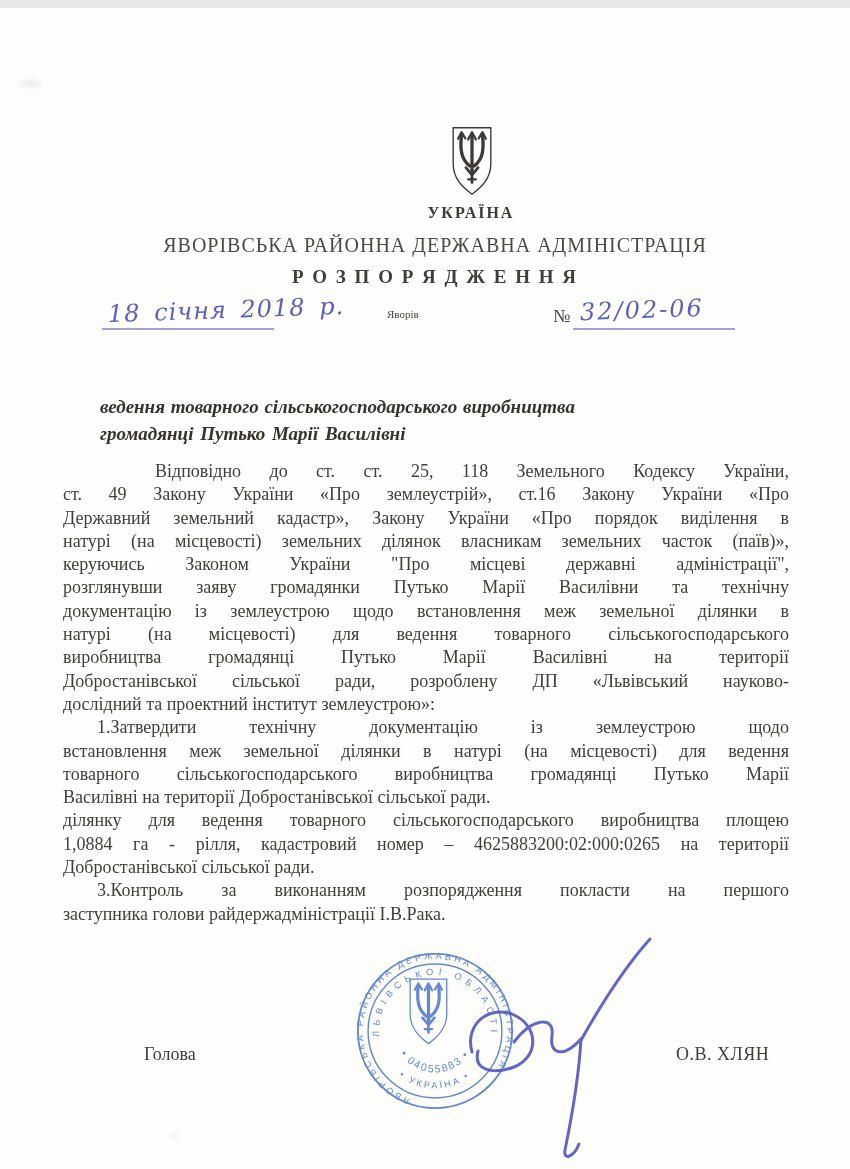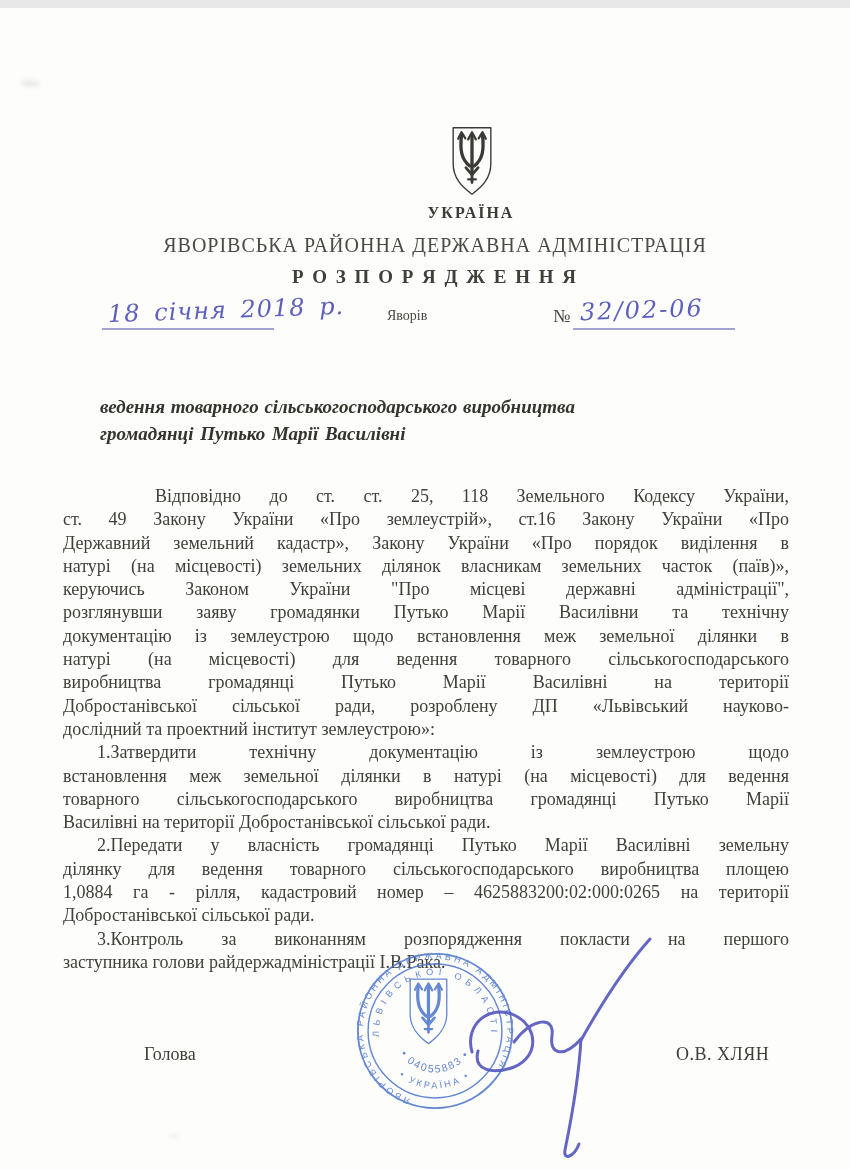--- a/index.html
+++ b/index.html
@@ -25,35 +25,35 @@
     font-size:19px;font-weight:bold;letter-spacing:2px;color:#403f39;
   }
   
   .hand{
     font-family:"DejaVu Serif",serif;font-style:italic;
     color:#5c5fbe;display:inline-block;
   }
   .hand-date{position:absolute;left:108px;top:288px;font-size:24px;letter-spacing:1px;word-spacing:5px;transform:rotate(-2deg);}
   .rule{position:absolute;height:2px;background:#8a8cc9;opacity:.8;}
   .rule-date{left:102px;top:320px;width:172px;}
-  .place{position:absolute;left:387px;top:300px;font-size:14px;color:#46453f;}
+  .place{position:absolute;left:387px;top:300px;font-size:11px;color:#46453f;}
   .num-label{position:absolute;left:553px;top:298px;font-size:18px;color:#46453f;}
   .hand-num{position:absolute;left:580px;top:288px;font-size:24px;letter-spacing:2px;transform:rotate(-2deg);}
   .rule-num{left:573px;top:320px;width:162px;}
   
   .subject{
     position:absolute;left:100px;top:385px;width:548px;
     font-size:19px;font-weight:bold;font-style:italic;line-height:27px;color:#34332d;
   }
   .subject .l1{word-spacing:7px;}
   .subject .l2{word-spacing:1px;}
   .subject .l3{word-spacing:2px;}
   
   .body-text{
-    position:absolute;left:63px;top:477px;width:726px;
+    position:absolute;left:63px;top:452px;width:726px;
     font-size:18px;line-height:23.3px;color:#403f39;
   }
   .bline{text-align:justify;text-align-last:justify;white-space:normal;}
   .bline.last{text-align-last:left;}
   
   .position-title{position:absolute;left:144px;top:1036px;font-size:18px;color:#3e3d37;}
   .signer-name{position:absolute;left:676px;top:1036px;font-size:18px;letter-spacing:.5px;color:#3e3d37;}
   .stamp{position:absolute;left:355px;top:943px;width:160px;height:160px;opacity:.85;}
   .signature{position:absolute;left:452px;top:916px;width:230px;height:245px;opacity:.9;}
   
@@ -113,21 +113,20 @@
       <div class="bline">розглянувши заяву громадянки Путько Марії Василівни та технічну</div>
       <div class="bline">документацію із землеустрою щодо встановлення меж земельної ділянки в</div>
       <div class="bline">натурі (на місцевості) для ведення товарного сільськогосподарського</div>
       <div class="bline">виробництва громадянці Путько Марії Василівні на території</div>
       <div class="bline">Добростанівської сільської ради, розроблену ДП «Львівський науково-</div>
       <div class="bline last">дослідний та проектний інститут землеустрою»:</div>
       <div class="bline" style="text-indent: 34px;">1.Затвердити технічну документацію із землеустрою щодо</div>
       <div class="bline">встановлення меж земельної ділянки в натурі (на місцевості) для ведення</div>
       <div class="bline">товарного сільськогосподарського виробництва громадянці Путько Марії</div>
       <div class="bline last">Василівні на території Добростанівської сільської ради.</div>
-      <div class="bline" style="text-indent: 34px;">2.Передати у власність громадянці Путько Марії Василівні земельну</div>
       <div class="bline">ділянку для ведення товарного сільськогосподарського виробництва площею</div>
       <div class="bline">1,0884 га - рілля, кадастровий номер – 4625883200:02:000:0265 на території</div>
       <div class="bline last">Добростанівської сільської ради.</div>
       <div class="bline" style="text-indent: 34px;">3.Контроль за виконанням розпорядження покласти на першого</div>
       <div class="bline last">заступника голови райдержадміністрації І.В.Рака.</div>
     </div>
 
   <svg class="stamp" viewBox="0 0 220 220" style="color:#4b74cc">
     <g fill="none" stroke="currentColor">
       <circle cx="110" cy="110" r="106" stroke-width="2.6"></circle>

